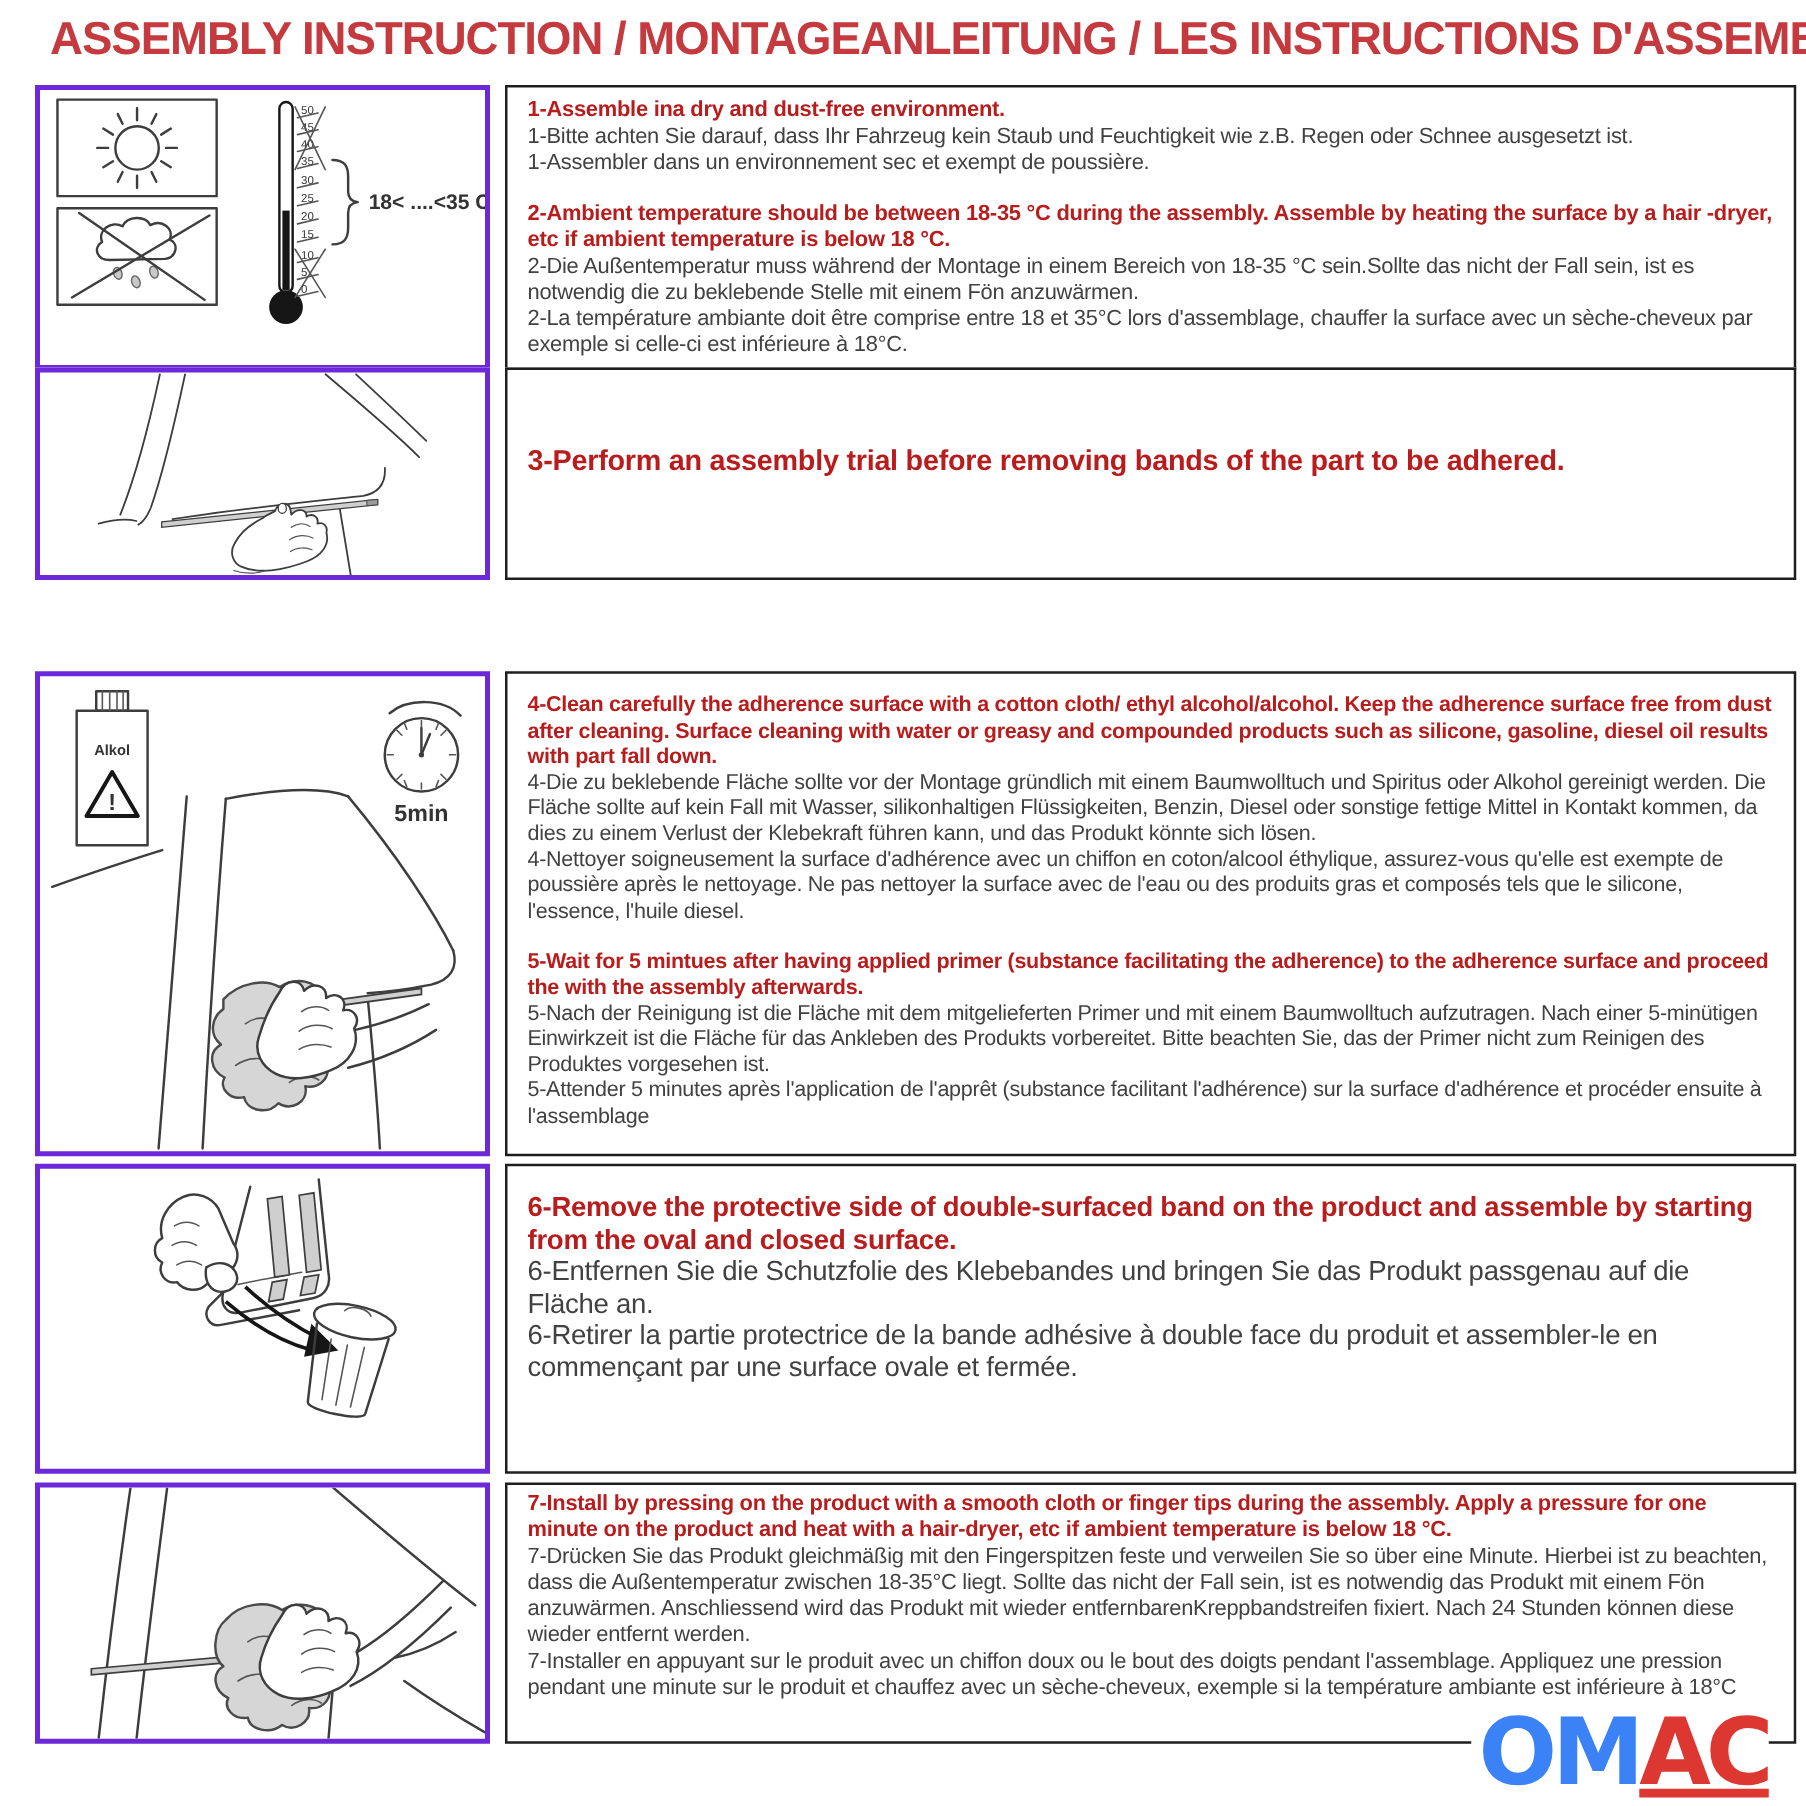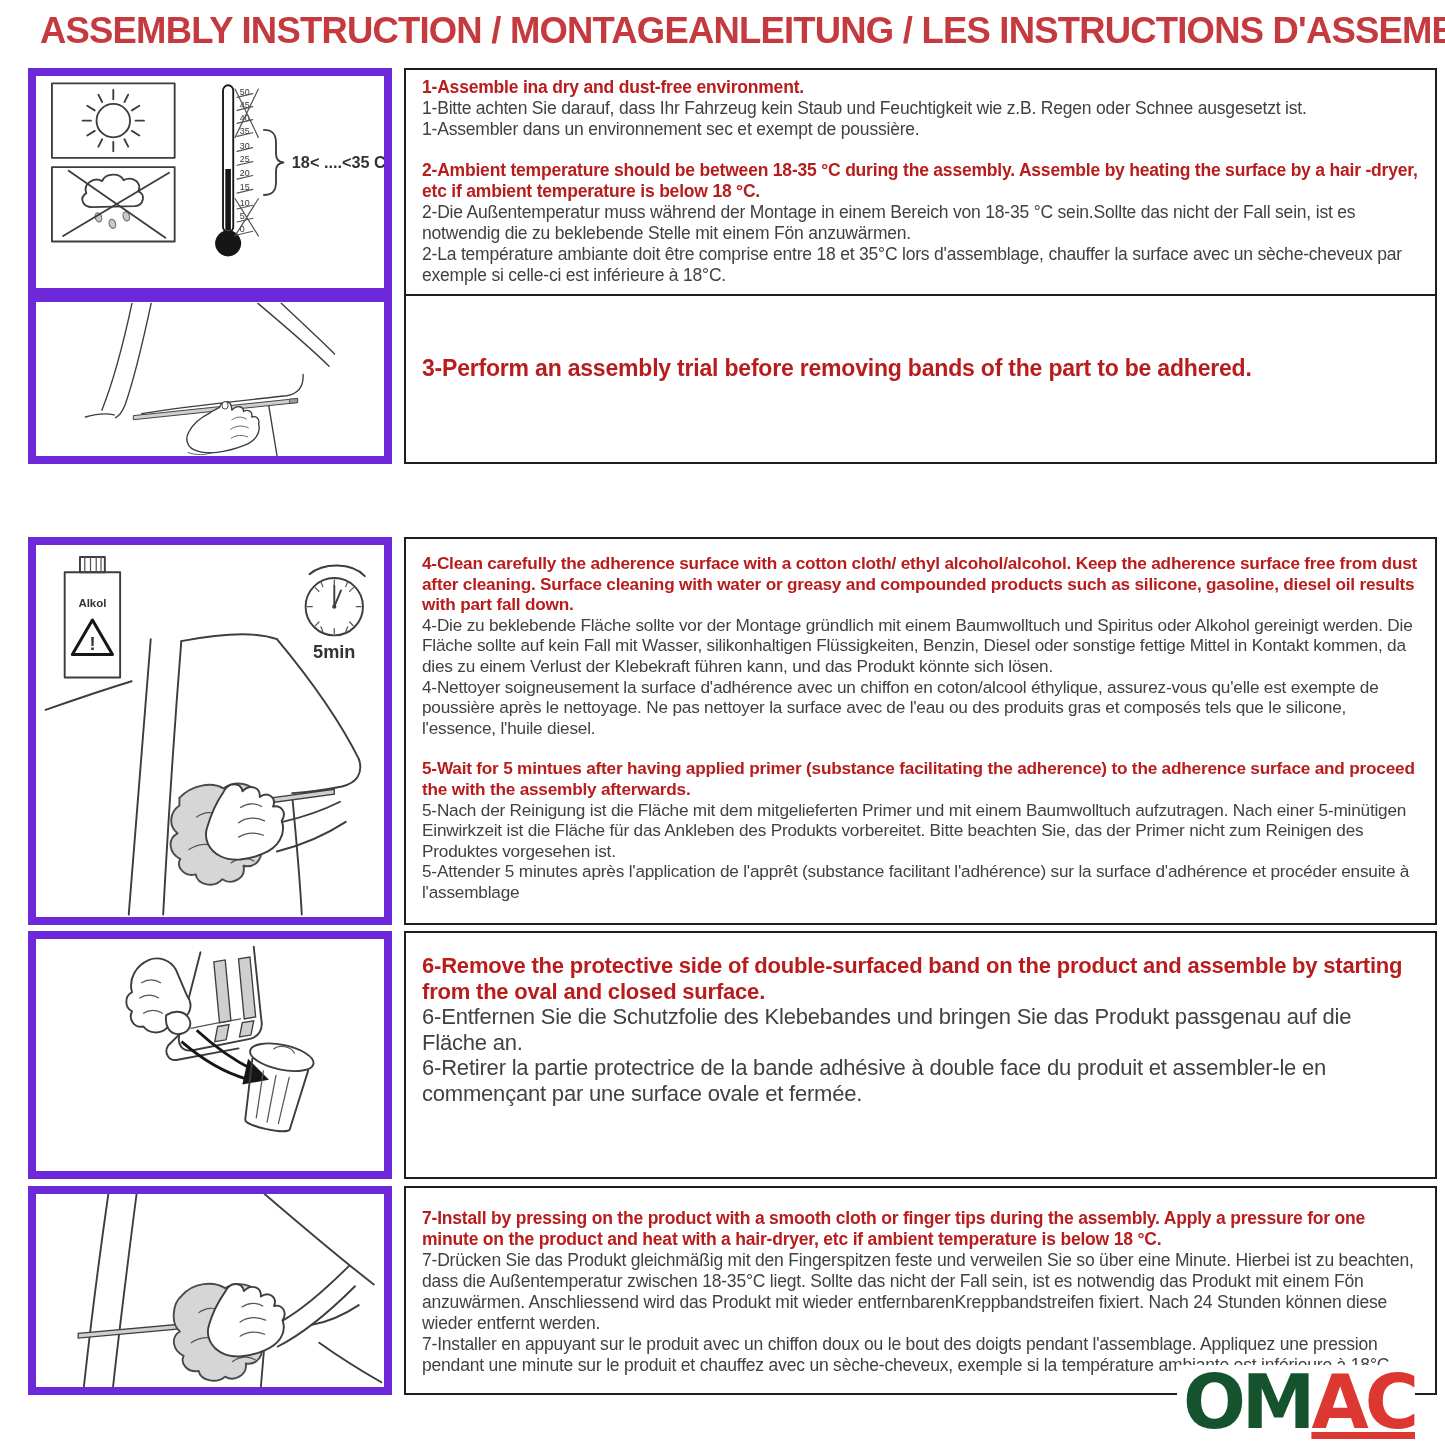--- a/index.html
+++ b/index.html
@@ -13,42 +13,42 @@
     font-size:37px;font-weight:bold;color:#C43A3E;letter-spacing:-0.8px;
     transform:scaleX(0.985);transform-origin:left center;
   }
   .row{position:absolute;left:28px;right:8px;display:flex;gap:12px;}
   .row1{top:68px;height:228px;}
   .row2{top:294px;height:170px;}
   .row3{top:537px;height:388px;}
   .row4{top:931px;height:248px;}
   .row5{top:1186px;height:209px;}
   .illus{
-    flex:none;width:364px;box-sizing:border-box;border:8px solid #6d28d9;
+    flex:none;width:364px;box-sizing:border-box;border:4px solid #6d28d9;
     background:#fff;overflow:hidden;
   }
   .illus svg{display:block;width:100%;height:100%;}
   .txtbox{
     flex:1;box-sizing:border-box;border:2px solid #1e1e1e;background:#fff;
     color:#414141;padding:6px 16px 4px 16px;letter-spacing:-0.2px;
   }
   .txtbox p{margin:0;}
   .lead{font-weight:bold;color:#b91c1c;}
   .gap-before{margin-top:20px !important;}
   .row1 .txtbox{font-size:17.5px;line-height:21px;padding-top:7px;}
   .row2 .txtbox{font-size:23px;line-height:28.5px;padding-top:58px;}
   .row3 .txtbox{font-size:17.2px;line-height:20.6px;padding-top:14px;}
   .row4 .txtbox{font-size:22px;line-height:25.5px;padding-top:20px;}
-  .row5 .txtbox{font-size:17.5px;line-height:21px;padding-top:20px;}
+  .row5 .txtbox{font-size:17.5px;line-height:21px;padding-top:4px;}
   .logo{
     position:absolute;right:30px;bottom:6px;z-index:5;background:#fff;
     font-family:"DejaVu Sans", sans-serif;font-weight:bold;
     font-size:74px;letter-spacing:-4px;line-height:1;padding-left:6px;
   }
-  .logo .lg-black{color:#14532d;}
+  .logo .lg-black{color:#3b82f6;}
   .logo .lg-red{color:#DC3831;text-decoration:underline;}
   
   .ink{stroke:#3d3d3d;stroke-width:2;fill:none;stroke-linecap:round;stroke-linejoin:round;}
   .ink-thin{stroke:#555;stroke-width:1.3;fill:none;stroke-linecap:round;}
   .fill-grey{fill:#cfcfcf;stroke:#3d3d3d;stroke-width:1.4;}
   .fill-cloth{fill:#d6d6d6;stroke:#4a4a4a;stroke-width:2;stroke-linejoin:round;}
   .fill-hand{fill:#ffffff;stroke:#3d3d3d;stroke-width:2;stroke-linejoin:round;}
   .sketch-text{fill:#333;font-family:"Liberation Sans", sans-serif;}
 </style>
 </head>

